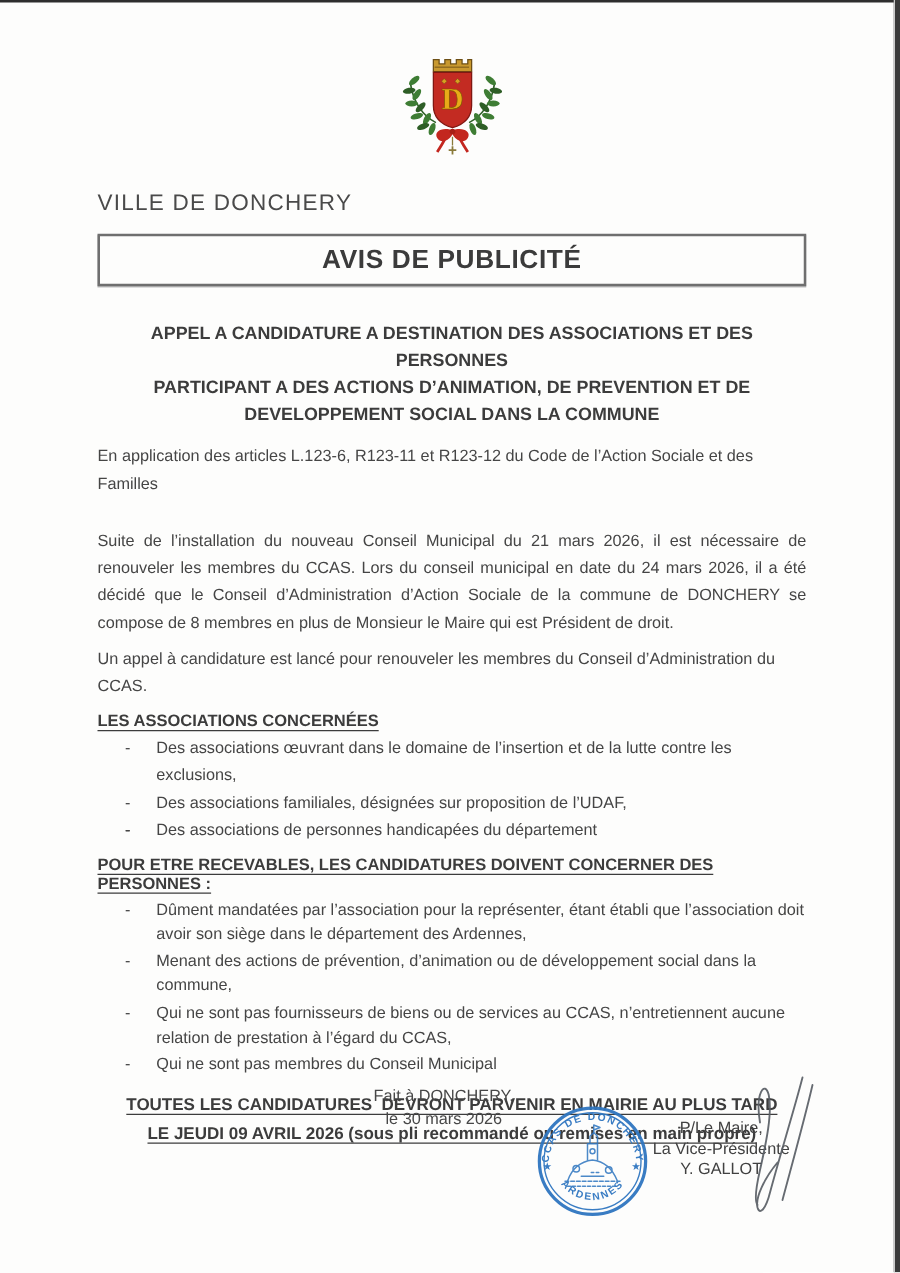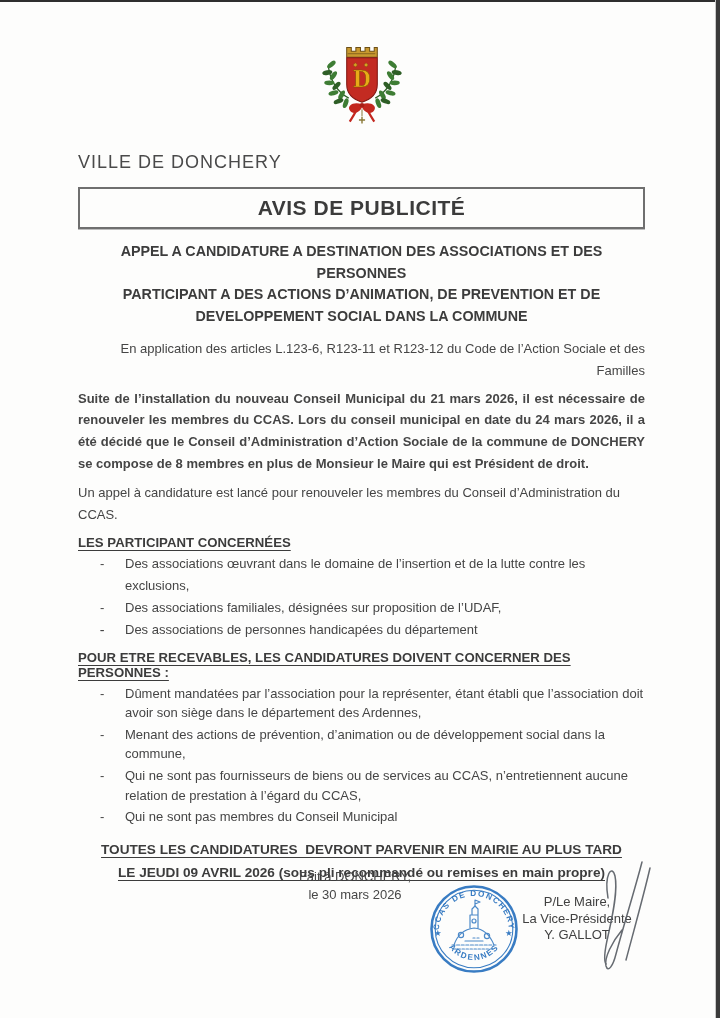--- a/index.html
+++ b/index.html
@@ -10,25 +10,25 @@
   .scan-top-edge{position:absolute;top:0;left:0;right:0;height:2px;background:#2e2e2e;}
   .scan-right-edge{position:absolute;top:0;right:0;bottom:0;width:4px;background:#3a3a3a;border-left:1px solid #c9c9c9;}
   .content{padding:0 75px 0 78px;}
   .coa{width:104px;height:102px;margin:42px auto 0;display:block;}
   .muni{margin-top:8px;text-align:left;font-size:18px;letter-spacing:1px;color:#4a4a4a;}
   .title-box{
     margin-top:14px;border:2px solid #6f6f6f;box-shadow:0 1px 0 #bdbdbd;
     text-align:center;padding:4px 20px;
   }
   .title-box .t{font-size:21px;font-weight:700;letter-spacing:.5px;color:#3b3b3b;line-height:30px;}
-  .appeal{margin-top:12px;text-align:center;font-weight:700;font-size:14.3px;line-height:21.5px;color:#3c3c3c;}
+  .appeal{margin-top:28px;text-align:center;font-weight:700;font-size:14.3px;line-height:21.5px;color:#3c3c3c;}
   p{margin:0;font-size:13px;line-height:21.8px;}
-  .intro{margin-top:11px;text-align:right;}
+  .intro{margin-top:11px;}
   .just{text-align:justify;}
-  .p2{margin-top:6px;font-weight:bold;}
+  .p2{margin-top:24px;}
   .p3{margin-top:7px;}
   .p4{margin-top:7px;}
   h3{
     margin:10px 0 0 0;font-size:13.2px;font-weight:700;color:#3c3c3c;
     text-decoration:underline;text-underline-offset:3px;
   }
   h3.s2{margin-top:9px;}
   ul{list-style:none;margin:3px 0 0 0;padding:0;}
   ul.b2{margin-top:4px;}
   li{position:relative;padding-left:47px;font-size:13px;line-height:21.8px;}
@@ -100,21 +100,21 @@
 
     <div class="appeal-line">APPEL A CANDIDATURE A DESTINATION DES ASSOCIATIONS ET DES PERSONNES</div>
         <div class="appeal-line">PARTICIPANT A DES ACTIONS D’ANIMATION, DE PREVENTION ET DE</div>
         <div class="appeal-line">DEVELOPPEMENT SOCIAL DANS LA COMMUNE</div>
       </div>
 
     <p class="intro">En application des articles L.123-6, R123-11 et R123-12 du Code de l’Action Sociale et des Familles</p>
     <p class="p2 just">Suite de l’installation du nouveau Conseil Municipal du 21 mars 2026, il est nécessaire de renouveler les membres du CCAS. Lors du conseil municipal en date du 24 mars 2026, il a été décidé que le Conseil d’Administration d’Action Sociale de la commune de DONCHERY se compose de 8 membres en plus de Monsieur le Maire qui est Président de droit.</p>
     <p class="p4">Un appel à candidature est lancé pour renouveler les membres du Conseil d’Administration du CCAS.</p>
 
-    <h3 class="s1">LES PARTICIPANT CONCERNÉES</h3>
+    <h3 class="s1">LES ASSOCIATIONS CONCERNÉES</h3>
     <ul class="b1">
 
     <li>
         <span class="dash">-</span>
         <span class="li-text">Des associations œuvrant dans le domaine de l’insertion et de la lutte contre les exclusions,</span>
       </li>
         <li>
         <span class="dash">-</span>
         <span class="li-text">Des associations familiales, désignées sur proposition de l’UDAF,</span>
       </li>

